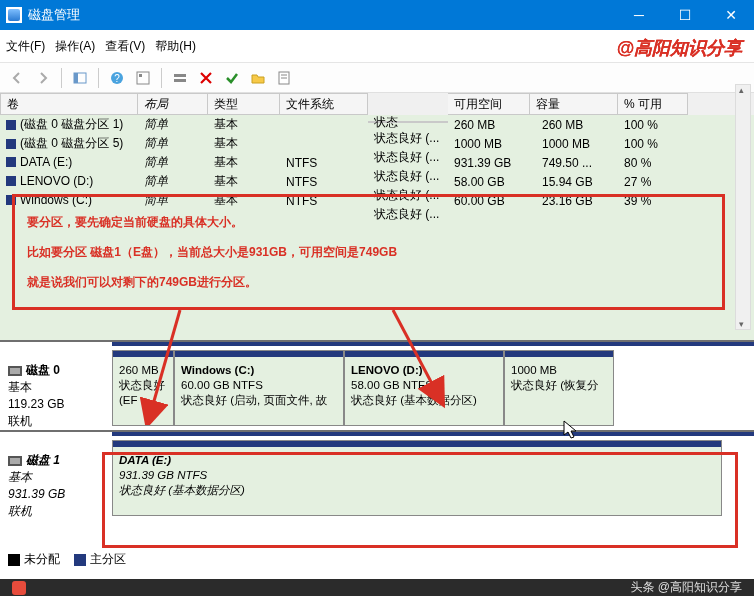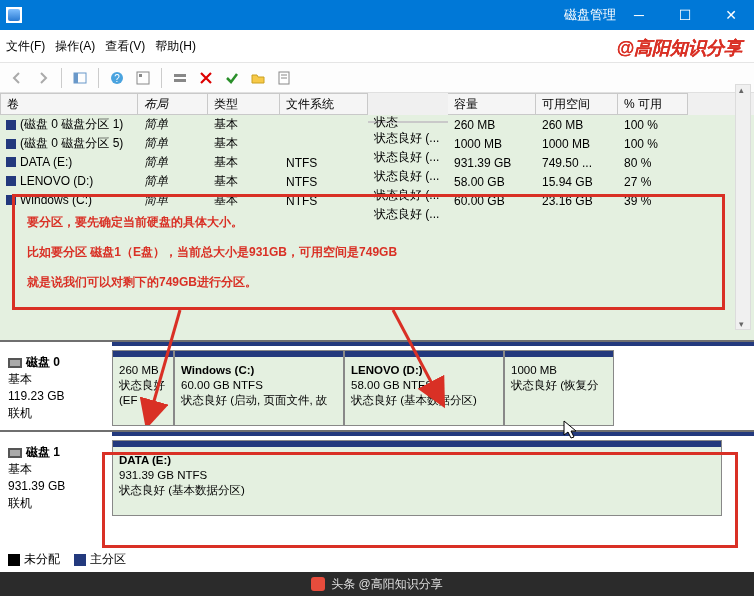--- a/index.html
+++ b/index.html
@@ -12,21 +12,20 @@
     overflow: hidden;
     position: relative;
   }
   .titlebar {
     height: 30px;
     background: #0078d7;
     color: #fff;
     display: flex;
     align-items: center;
     padding-left: 6px;
-    text-align: right;
   }
   .titlebar .app-icon {
     width: 16px; height: 16px; margin-right: 6px;
     background: #fff; display: inline-block;
     position: relative;
   }
   .titlebar .app-icon::after{
     content:""; position:absolute; left:2px; top:2px; width:12px; height:12px;
     background:linear-gradient(180deg,#7fbfff,#2a7ad2);
     border-radius:2px;
@@ -91,21 +90,21 @@
     padding:10px 12px; z-index:40;
   }
   .annot-box p{
     font-size:12px; color:#d93025; font-weight:bold; line-height:30px;
   }
   .arrow{ position:absolute; z-index:41; pointer-events:none;}
   .disk-section{
     display:flex; border-top:2px solid #6f6f6f; background:#fff;
   }
   .disk-left{
-    width:112px; padding:12px 8px; font-size:12px; line-height:17px;
+    width:112px; padding:20px 8px; font-size:12px; line-height:17px;
   }
   .disk-left .dname{ display:flex; align-items:center; gap:4px; font-weight:normal;}
   .disk-left .dicon{ width:14px; height:10px; background:#555; display:inline-block; position:relative;}
   .disk-left .dicon::after{content:"";position:absolute;left:2px;top:2px;width:10px;height:6px;background:#aaa;}
   .disk-right{ flex:1; display:flex; gap:0; padding:4px 4px 4px 0;}
   .part{
     border:1px solid #888; padding:4px 6px; font-size:11.5px; line-height:15px;
     background:#e4f0e0; position:relative; overflow:hidden;
   }
   .part .stripe{ height:6px; background:#23397d; position:absolute; left:0; right:0; top:0;}
@@ -114,22 +113,22 @@
   .disk1-outline{
     position:absolute; border:3px solid #d93025; z-index:39;
     pointer-events:none;
   }
   .legend{
     position:absolute; left:8px; bottom:28px; display:flex; gap:14px; align-items:center;
     font-size:12px;
   }
   .legend .sw{ width:12px; height:12px; display:inline-block; margin-right:4px; vertical-align:middle;}
   .footer-wm{
-    position:absolute; left:0; right:0; bottom:0; height:24px;
-    background:#2b2b2b; color:#ddd; display:flex; align-items:center; justify-content:center;
+    position:absolute; left:0; right:0; bottom:0; height:17px;
+    background:#2b2b2b; color:#ddd; display:flex; align-items:center; justify-content:space-between;
     padding:0 12px; font-size:12px; gap:6px;
   }
   .footer-wm .logo{ width:14px;height:14px; background:#e74c3c; border-radius:3px; display:inline-block;}
   .cursor{
     position:absolute; z-index:60; pointer-events:none;
   }
   .cursor svg{ width:16px; height:20px;}
   .scroll-right{
     position:absolute; right:3px; top:84px; width:16px; height:246px;
     background:#f0f0f0; border:1px solid #dcdcdc;
@@ -221,22 +220,22 @@
     </div>
 </div>
 
 <div class="grid-area">
   <div class="grid-header">
     <div class="gh-cell col-vol">卷</div>
     <div class="gh-cell col-layout">布局</div>
     <div class="gh-cell col-type">类型</div>
     <div class="gh-cell col-fs">文件系统</div>
     <div class="gh-cell col-status">状态</div>
+    <div class="gh-cell col-free">可用空间</div>
     <div class="gh-cell col-cap">容量</div>
-    <div class="gh-cell col-free">可用空间</div>
     <div class="gh-cell col-pct">% 可用</div>
   </div>
   <div id="grid-rows">
       <div class="grid-row">
         <div class="gc col-vol"><span class="vol-prefix"><span class="bar"></span>(磁盘 0 磁盘分区 1)</span></div>
         <div class="gc col-layout">简单</div>
         <div class="gc col-type">基本</div>
         <div class="gc col-fs"></div>
         <div class="gc col-status">状态良好 (...</div>
         <div class="gc col-cap">260 MB</div>
@@ -347,21 +346,21 @@
     <div class="part" style="width:110px;">
       <div class="stripe"></div>
         <div class="part-body">
       <b></b>
       <div>1000 MB</div>
       <div>状态良好 (恢复分</div></div>
     </div>
   </div>
 </div>
 
-<div class="disk-section" style="height:90px;">
+<div class="disk-section" style="height:90px;font-style:italic;">
   <div class="disk-left">
     <div class="dname">
         <span class="dicon"></span>
         <b>磁盘 1</b>
       </div>
     <div>基本</div>
     <div>931.39 GB</div>
     <div>联机</div>
   </div>
   <div class="disk-right" style="border-top:4px solid #23397d;">

